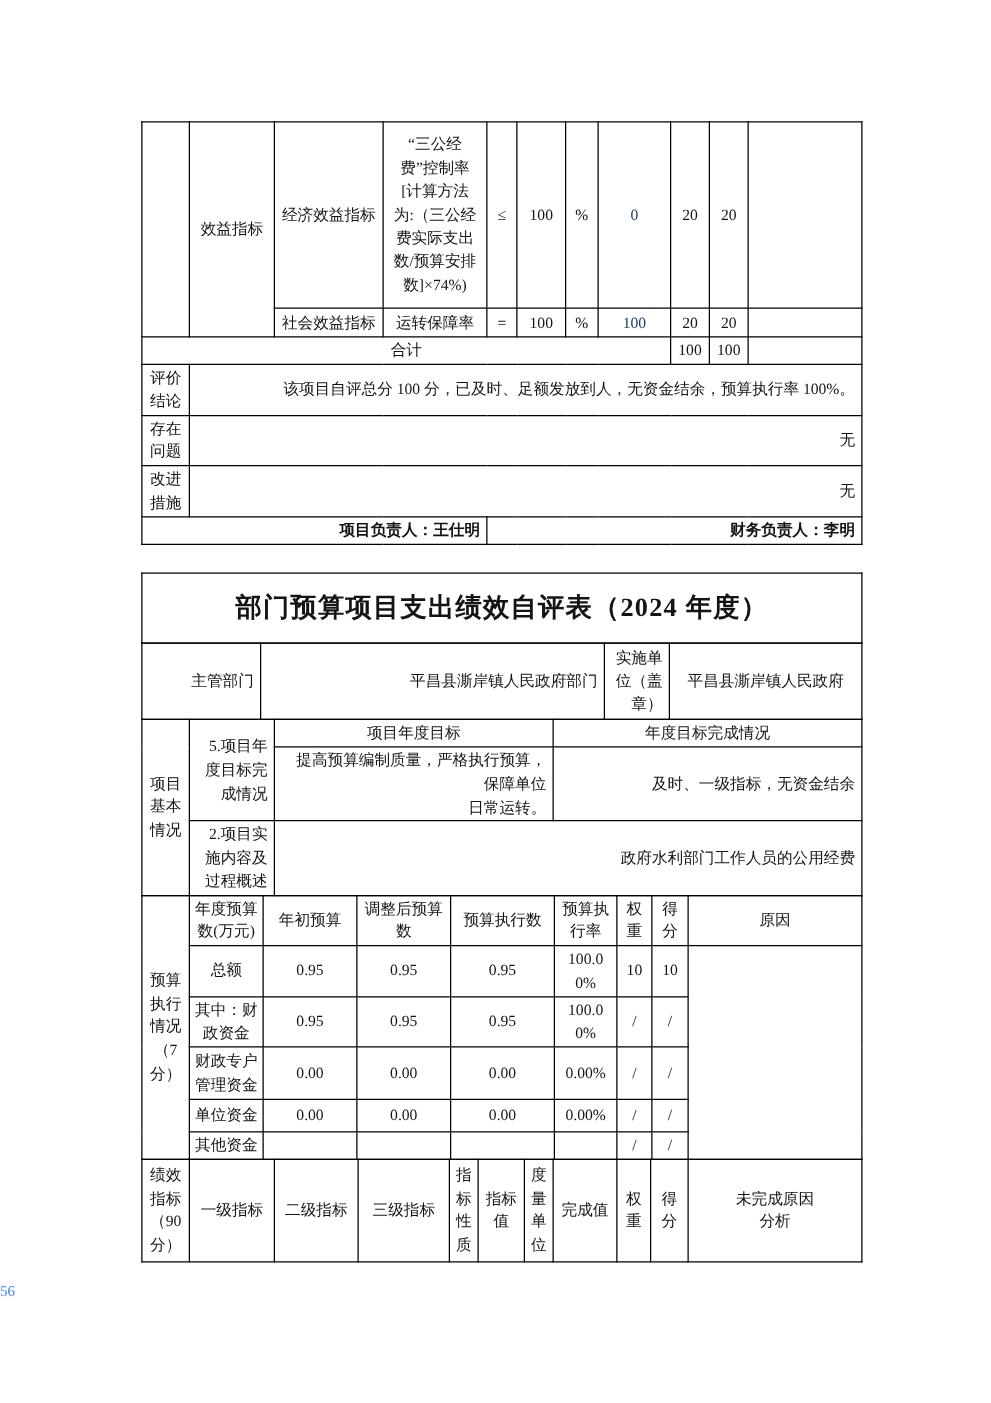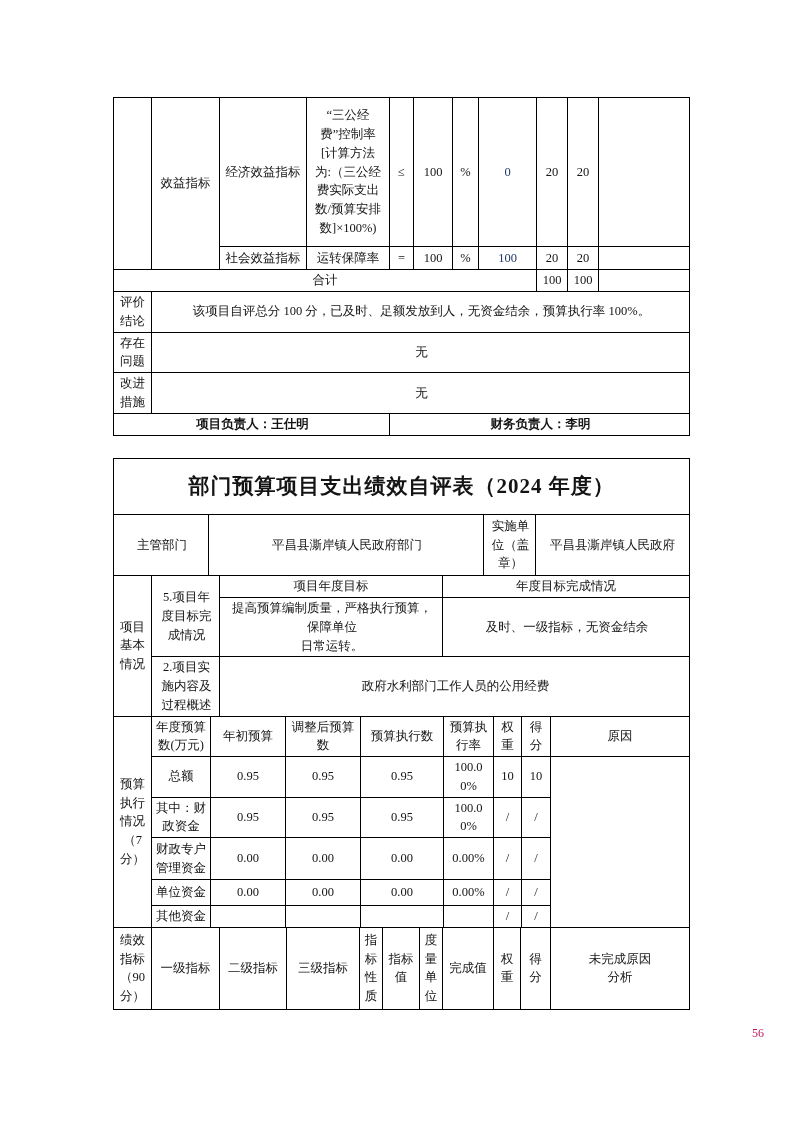--- a/index.html
+++ b/index.html
@@ -5,28 +5,28 @@
   html,body{margin:0;padding:0;}
   body{
     width:793px;height:1122px;background:#ffffff;position:relative;
     font-family:"Liberation Serif","DejaVu Serif",serif;color:#141414;
   }
   .doc{position:absolute;left:113px;top:97px;width:577px;}
   table{border-collapse:collapse;table-layout:fixed;width:577px;font-size:12.5px;}
   td{border:1px solid #000;text-align:center;vertical-align:middle;
      padding:1px 3px;line-height:1.5;overflow:hidden;word-break:break-all;}
   .pre{white-space:pre-line;}
-  .left{text-align:center;padding-left:7px;padding-right:5px;}
+  .left{text-align:right;padding-left:7px;padding-right:5px;}
   .blue{color:#1F3864;}
   .bold{font-weight:bold;}
   .stack{margin-top:-1px;}
   .t2{margin-top:22px;border-radius:25px;}
   .title-cell{font-size:21px;font-weight:bold;letter-spacing:1px;}
-  .pagenum{position:absolute;top:1026px;left:0;width:764px;text-align:right;
-           font-size:12px;color:#be185d;}
+  .pagenum{position:absolute;top:1026px;left:0;width:764px;text-align:left;
+           font-size:12px;color:#3b82f6;}
 </style>
 </head>
 <body>
 
 <div class="doc">
 
   <table>
     <colgroup>
       <col style="width:38px">
         <col style="width:68px">
@@ -44,21 +44,21 @@
         <tr style="height:149px">
       <td rowspan="2"></td>
       <td rowspan="2" class="pre">效益指标</td>
       <td>经济效益指标</td>
       <td class="pre">“三公经
 费”控制率
 [计算方法
 为:（三公经
 费实际支出
 数/预算安排
-数]×100%)</td>
+数]×74%)</td>
       <td>≤</td>
       <td>100</td>
       <td>%</td>
       <td class="blue">0</td>
       <td>20</td>
       <td>20</td>
       <td></td>
     </tr>
     <tr style="height:23px">
       <td>社会效益指标</td>

